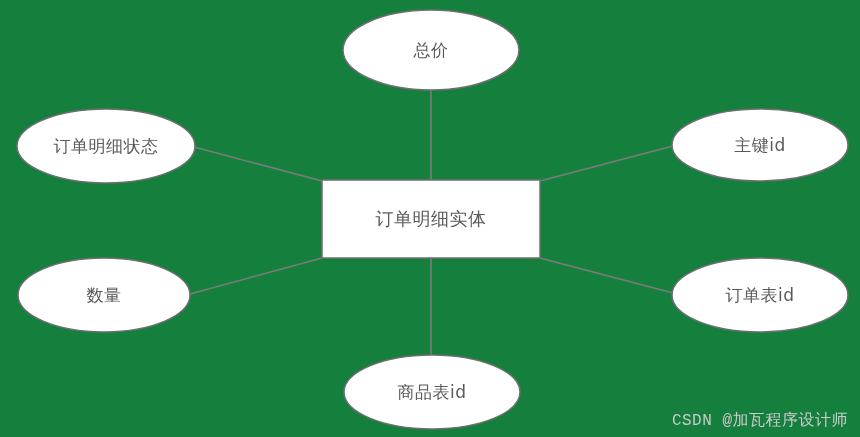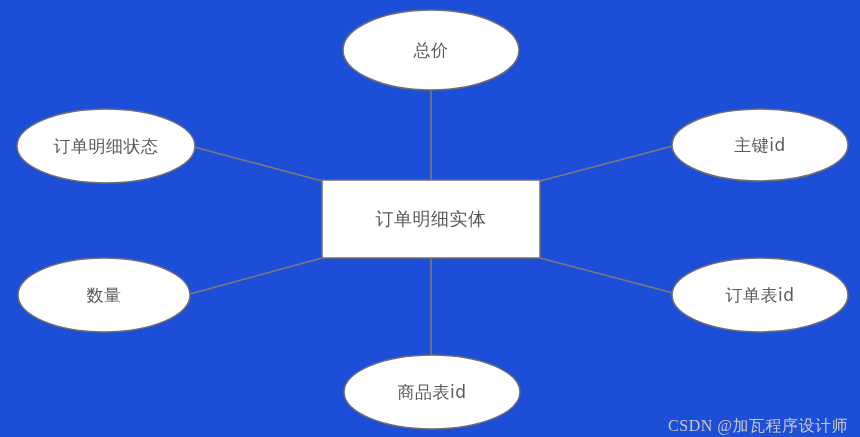--- a/index.html
+++ b/index.html
@@ -7,21 +7,21 @@
     padding: 0;
     background: #ffffff;
   }
   body {
     font-family: "DejaVu Sans", "Liberation Sans", sans-serif;
   }
   #canvas {
     position: relative;
     width: 860px;
     height: 437px;
-    background: #1d4ed8;
+    background: #15803d;
     overflow: hidden;
   }
   #er-svg {
     position: absolute;
     left: 0;
     top: 0;
     width: 860px;
     height: 437px;
     display: block;
   }
@@ -43,24 +43,24 @@
     text-anchor: middle;
     dominant-baseline: middle;
     letter-spacing: 0.5px;
   }
   .entity-label {
     font-size: 18px;
   }
   .watermark {
     position: absolute;
     right: 12px;
-    bottom: 0;
+    bottom: 6px;
     color: #c9c9c9;
     font-size: 16px;
-    font-family: Liberation Serif, serif;
+    font-family: Liberation Mono, monospace;
     letter-spacing: 0.5px;
     white-space: nowrap;
     user-select: none;
   }
 </style>
 </head>
 <body>
 
 <div id="canvas">
 

